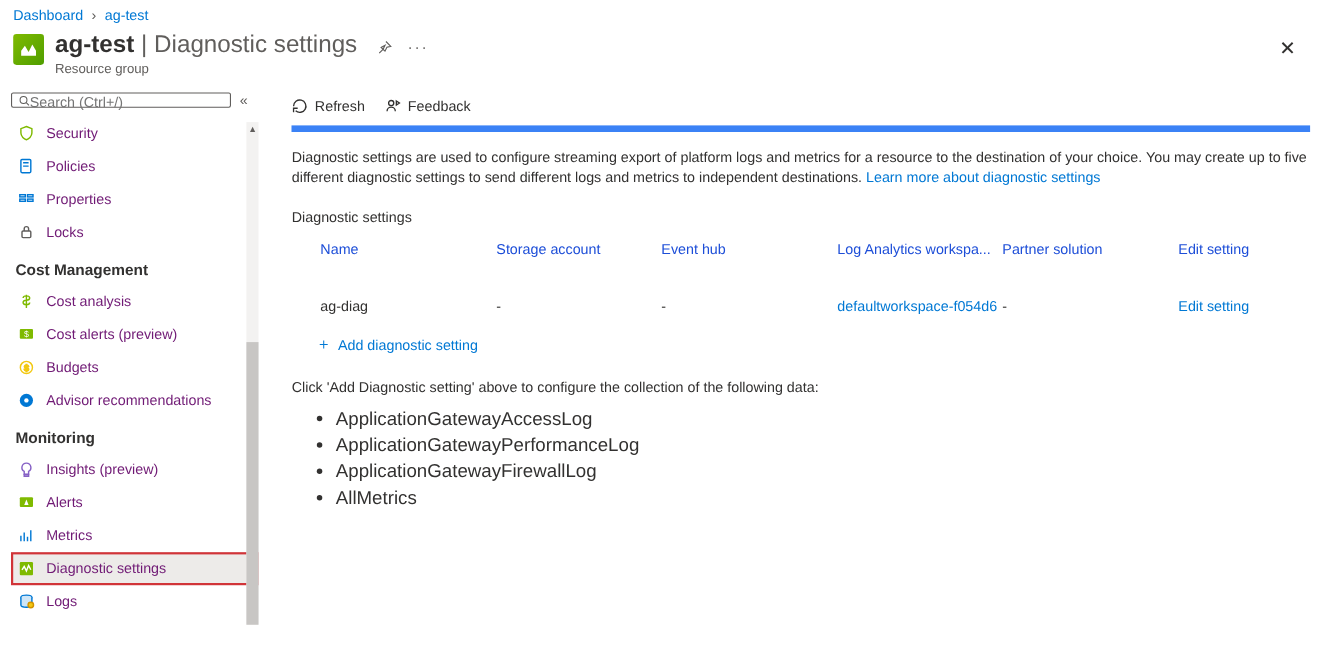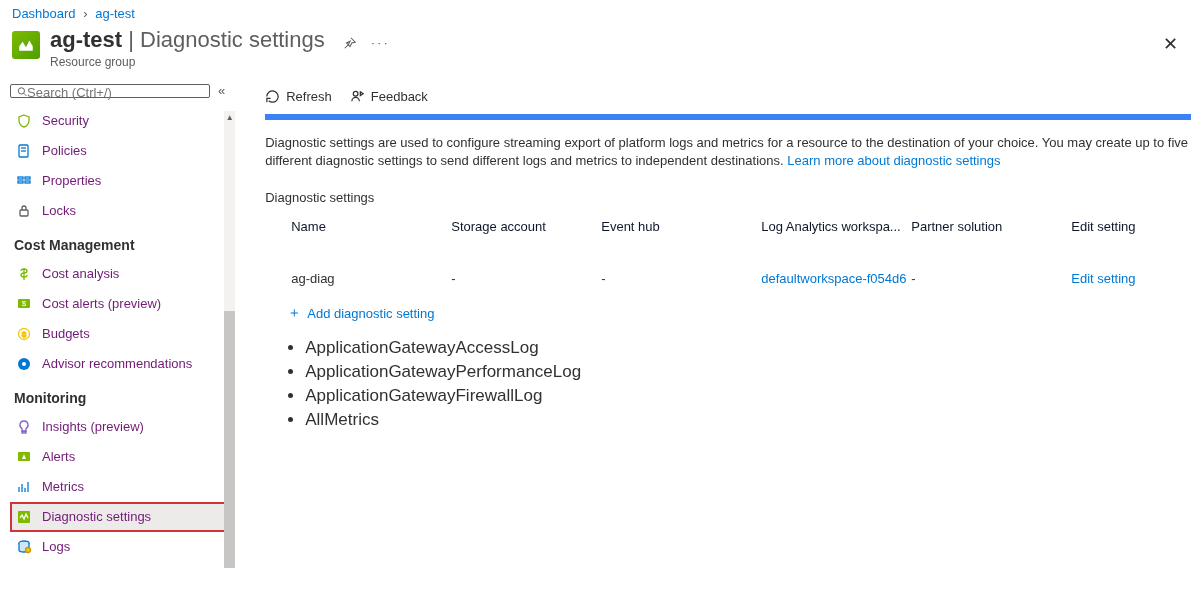--- a/index.html
+++ b/index.html
@@ -37,21 +37,21 @@
 .scrollbar .thumb { position: absolute; right: 0; top: 200px; width: 11px; height: 260px; background: #c8c6c4; cursor: pointer; }
 
 .main { flex: 1; padding: 6px 18px 18px 30px; }
 .toolbar { display: flex; align-items: center; gap: 18px; padding: 6px 0 10px 0; border-bottom: 6px solid #3b82f6; color: #323130; }
 .tool-btn { display: flex; align-items: center; gap: 6px; cursor: pointer; font-size: 13px; }
 .desc { padding: 14px 0 10px 0; font-size: 13px; line-height: 1.4; }
 .section-label { font-size: 13px; padding: 10px 0 6px 0; }
 
 .table { width: 100%; font-size: 13px; }
 .thead, .trow { display: grid; grid-template-columns: 160px 150px 160px 150px 160px 120px; gap: 0; padding: 8px 0 8px 26px; }
-.thead { color: #0f172a; border-bottom: 1px solid transparent; }
+.thead { color: #1d4ed8; border-bottom: 1px solid transparent; }
 .thead div { font-weight: 400; }
 .trow { color: #323130; margin-top: 20px; }
 .trow .dash { color: #323130; }
 .add-row { padding: 10px 0 10px 22px; display: flex; align-items: center; gap: 6px; color: #0078d4; cursor: pointer; font-size: 13px; }
 .add-row .plus { font-size: 14px; }
 
 .data-desc { padding: 12px 0 6px 0; font-size: 13px; }
 ul.data-list { padding: 4px 0 0 40px; font-size: 17px; }
 ul.data-list li { padding: 2px 0; }
 
@@ -279,20 +279,21 @@
             <div class="dash">-</div>
             <div><a>Edit setting</a></div>
           </div>
         </div>
       <div class="add-row">
         <span class="plus">＋</span>
         <span>Add diagnostic setting</span>
       </div>
     </div>
 
+    <div class="data-desc">Click 'Add Diagnostic setting' above to configure the collection of the following data:</div>
     <ul class="data-list" id="data-list">
         <li>ApplicationGatewayAccessLog</li>
         <li>ApplicationGatewayPerformanceLog</li>
         <li>ApplicationGatewayFirewallLog</li>
         <li>AllMetrics</li>
       </ul>
   </div>
 </div>
 
 </body></html>

